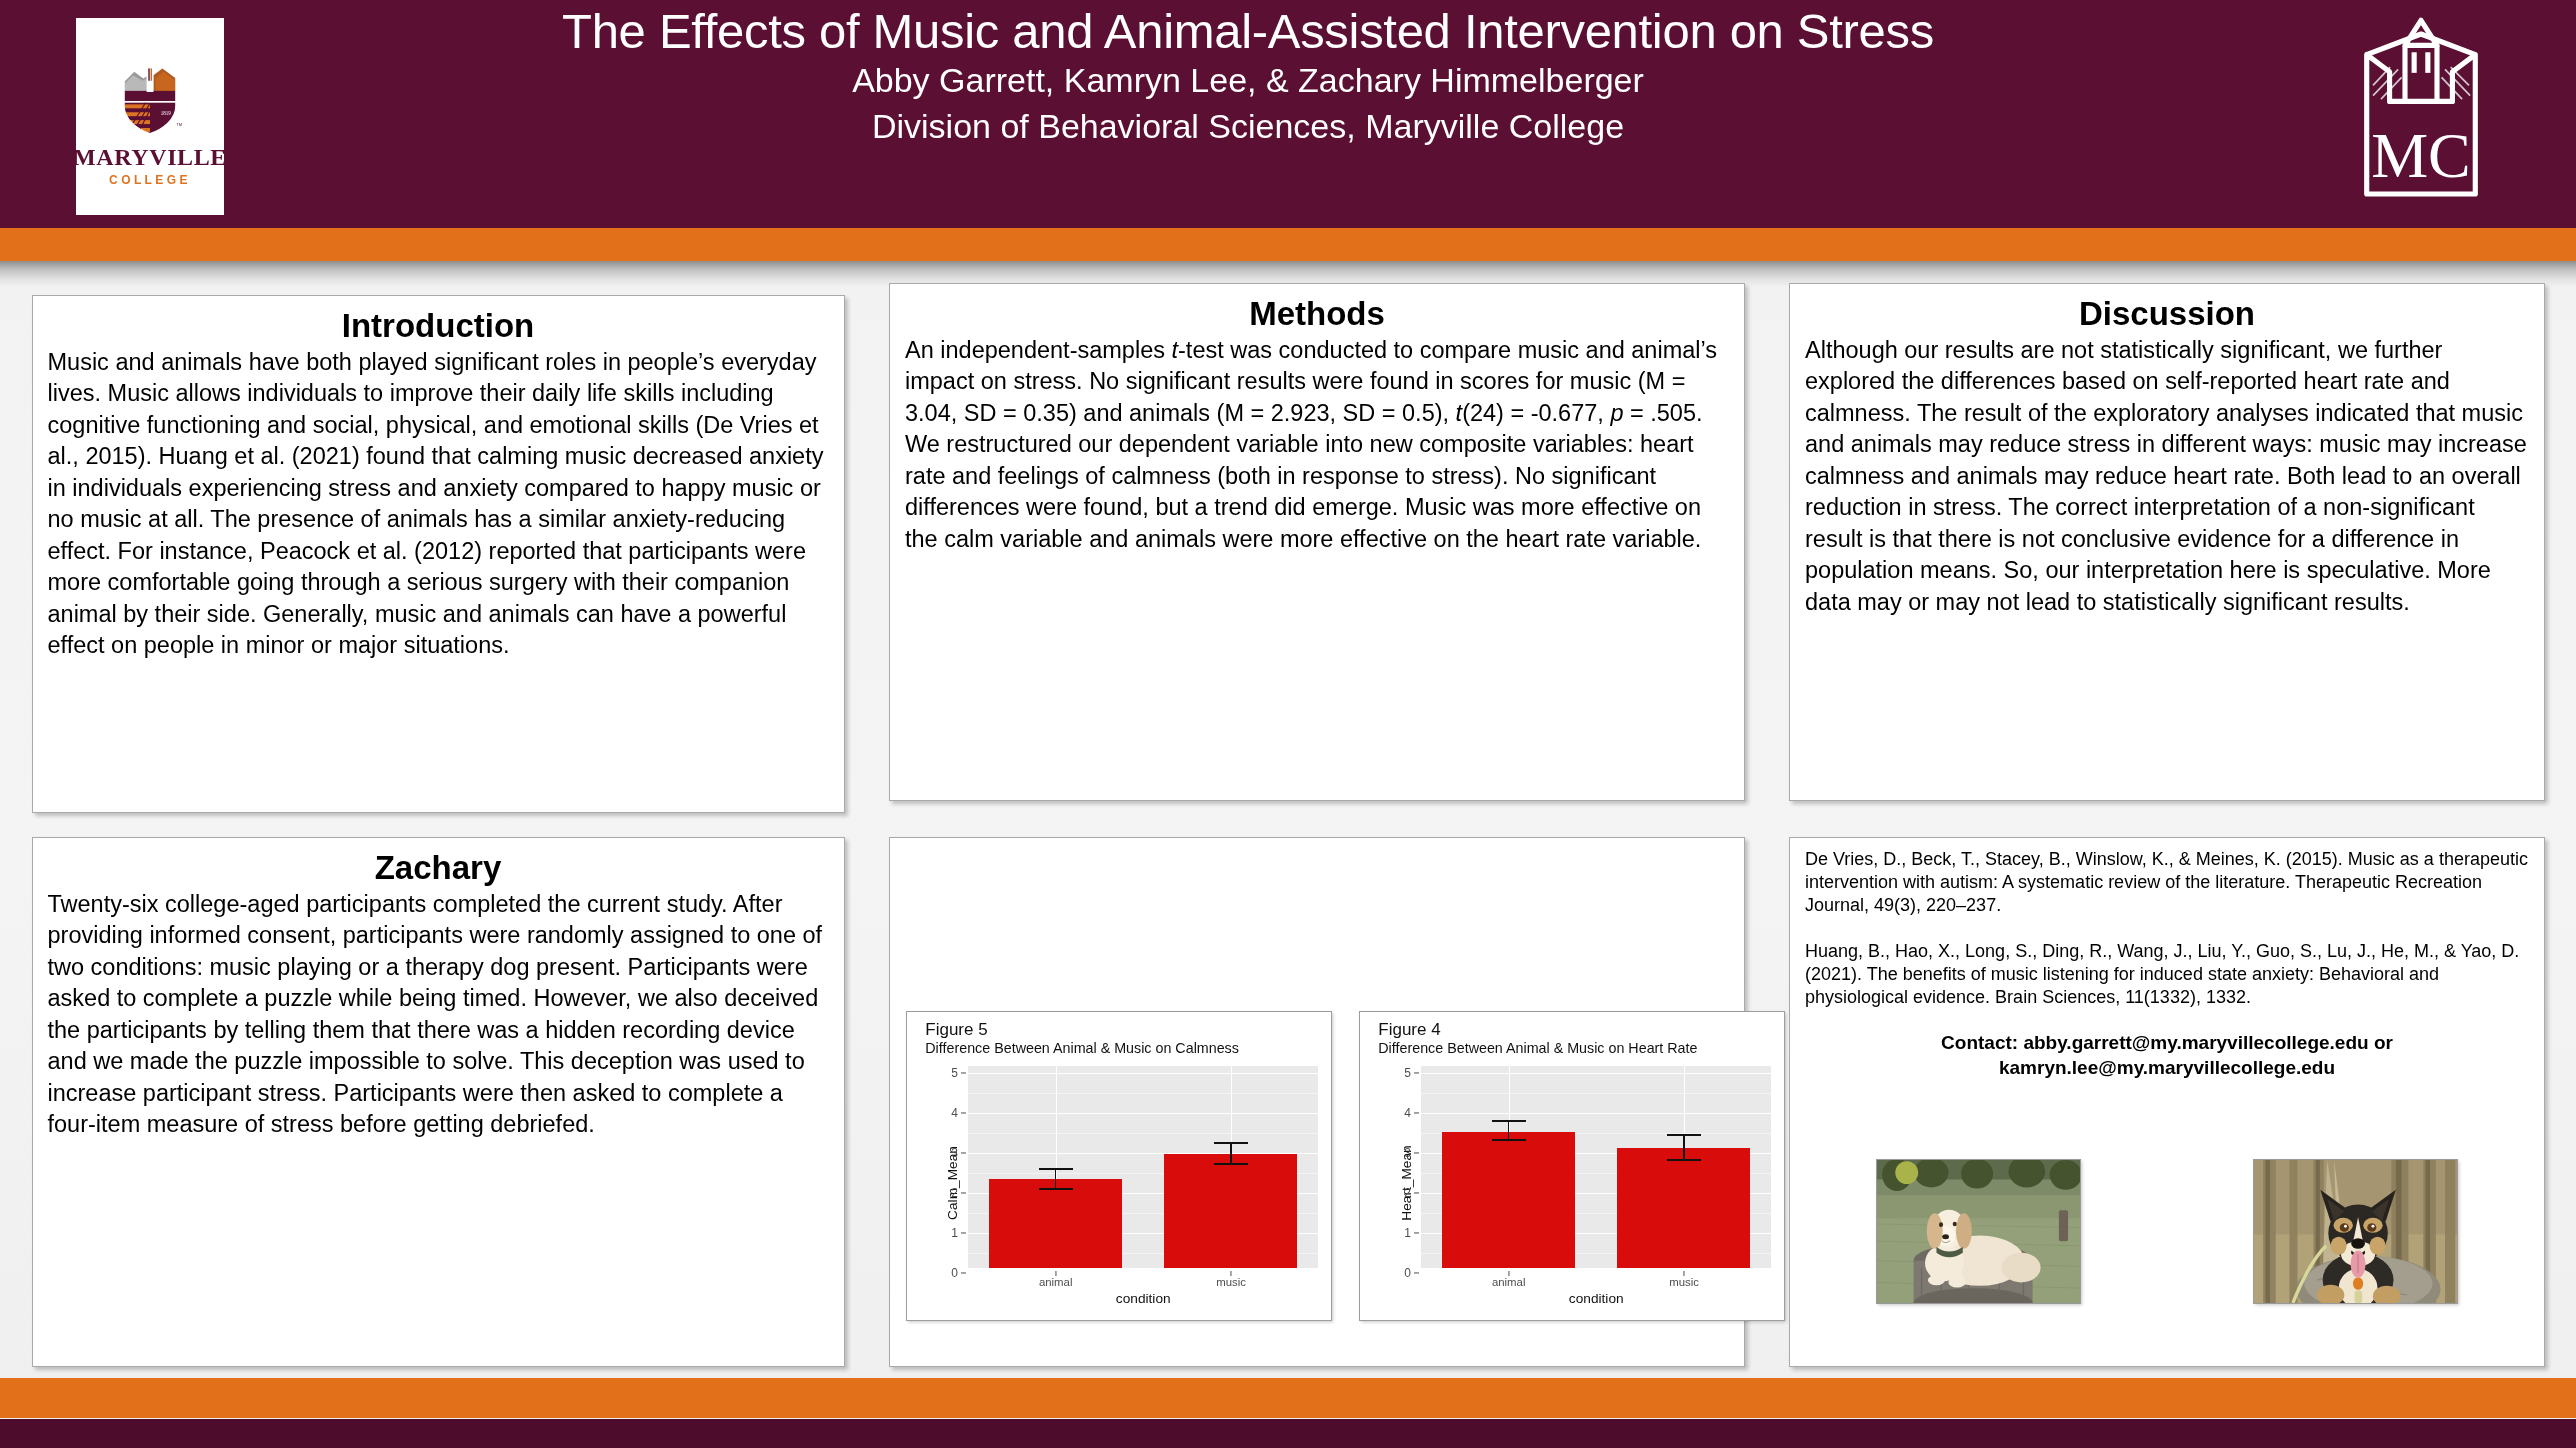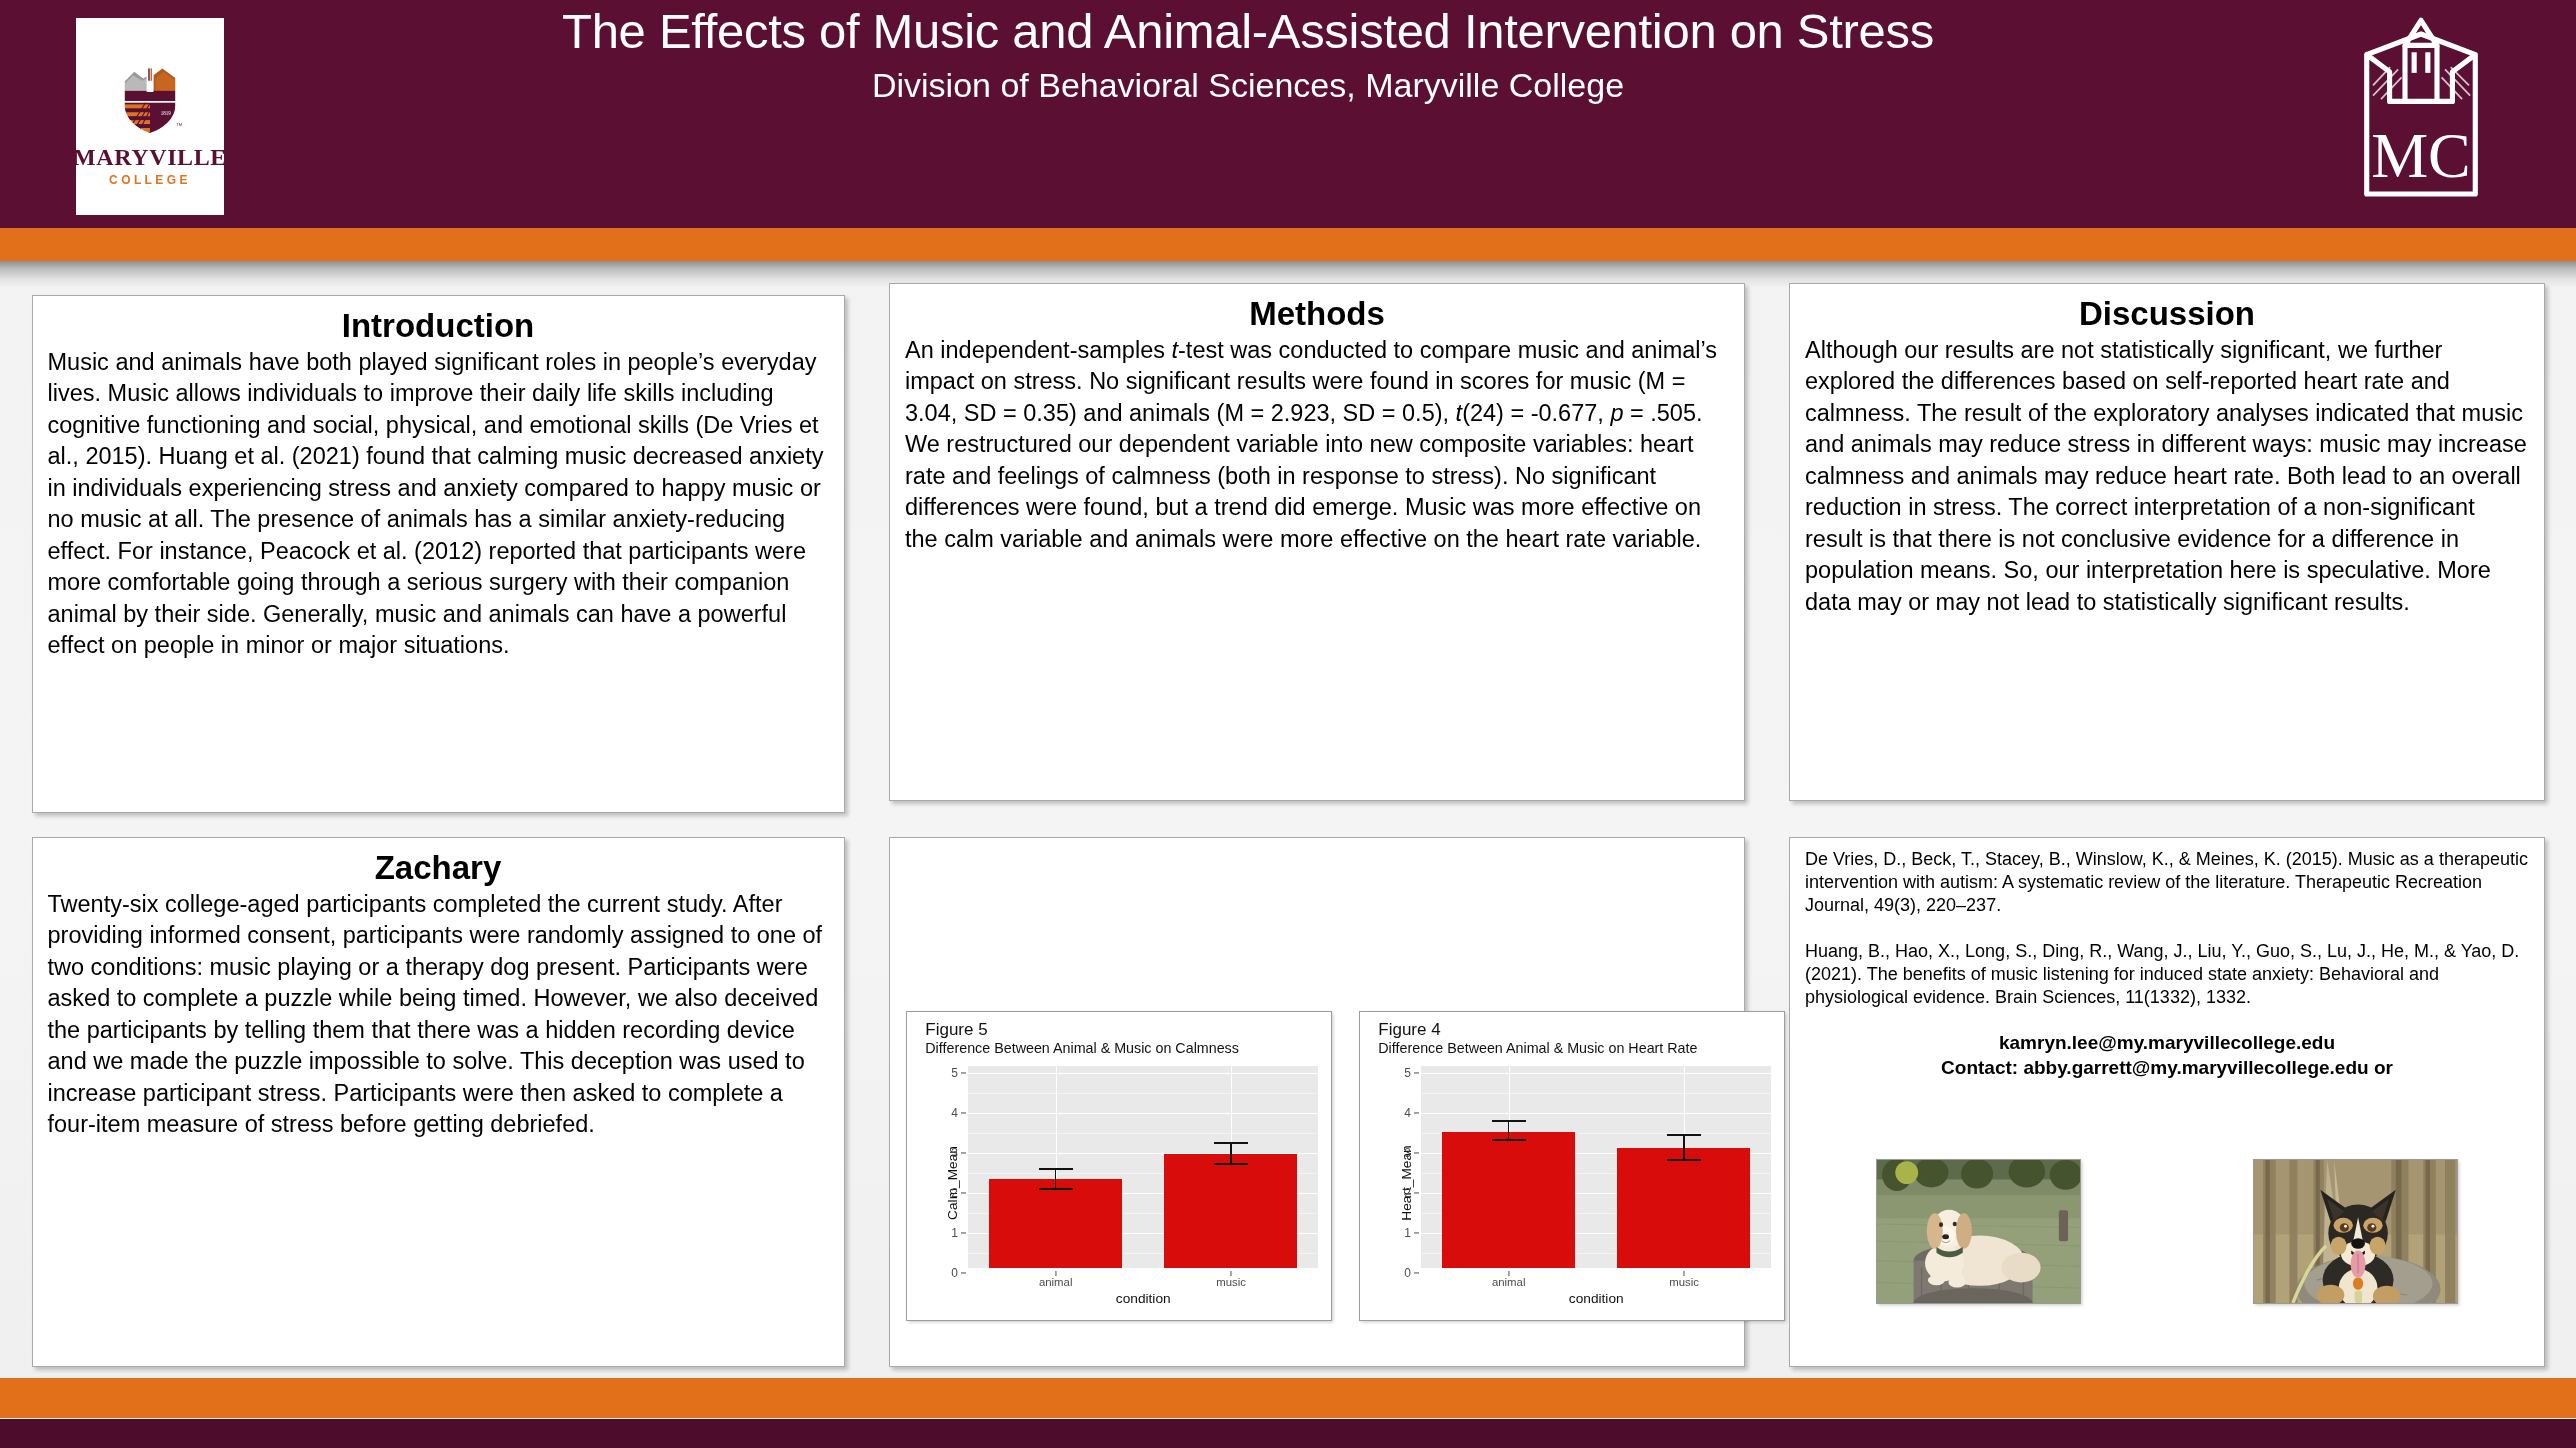--- a/index.html
+++ b/index.html
@@ -218,20 +218,21 @@
       <path d="M14 30 H106 V104 C106 128 84 146 60 154 C36 146 14 128 14 104 Z" fill="none" stroke="#ffffff" stroke-width="2"></path>
       <text x="88" y="120" font-family="Liberation Serif, serif" font-size="9" fill="#ffffff" text-anchor="middle">1819</text>
       <text x="112" y="140" font-family="Liberation Sans, sans-serif" font-size="7" fill="#5A0F33" text-anchor="middle">TM</text>
     </svg>
     <div class="logo-wordmark">MARYVILLE</div>
     <div class="logo-sub">COLLEGE</div>
   </div>
 
   <div class="header-text">
     <div class="poster-title">The Effects of Music and Animal-Assisted Intervention on Stress</div>
+    <div class="poster-authors">Abby Garrett, Kamryn Lee, &amp; Zachary Himmelberger</div>
     <div class="poster-affil">Division of Behavioral Sciences, Maryville College</div>
   </div>
 
   <svg class="mc-logo" viewBox="0 0 300 350">
     <rect x="0" y="0" width="300" height="350" fill="#5A0F33"></rect>
     <g fill="none" stroke="#ffffff" stroke-width="9" stroke-linejoin="round">
       <path d="M55 78 L55 322 H245 V78 L205 108 L205 160 H95 V108 Z"></path>
       <path d="M55 78 L150 42 L245 78"></path>
       <path d="M122 62 L122 160"></path>
       <path d="M178 62 L178 160"></path>
@@ -381,22 +382,22 @@
 
     </div>
   </div>
 
   <div class="panel" id="panel-refs">
     <div class="ref-body">
       <p class="ref-entry">De Vries, D., Beck, T., Stacey, B., Winslow, K., &amp; Meines, K. (2015). Music as a therapeutic intervention with autism: A systematic review of the literature. Therapeutic Recreation Journal, 49(3), 220–237.</p>
       <p class="ref-entry">Huang, B., Hao, X., Long, S., Ding, R., Wang, J., Liu, Y., Guo, S., Lu, J., He, M., &amp; Yao, D. (2021). The benefits of music listening for induced state anxiety: Behavioral and physiological evidence. Brain Sciences, 11(1332), 1332.</p>
     </div>
     <div class="contact-line">
+      <div>Contact: abby.garrett@my.maryvillecollege.edu or</div>
       <div>kamryn.lee@my.maryvillecollege.edu</div>
-      <div>Contact: abby.garrett@my.maryvillecollege.edu or</div>
     </div>
 
     <div class="photos">
       <div class="photo">
         <svg viewBox="0 0 355 250" preserveAspectRatio="xMidYMid slice">
           <rect x="0" y="0" width="355" height="70" fill="#7e8b68"></rect>
           <rect x="0" y="0" width="355" height="34" fill="#5d6a4c"></rect>
           <g fill="#46532f">
             <ellipse cx="35" cy="26" rx="26" ry="28"></ellipse>
             <ellipse cx="95" cy="22" rx="30" ry="26"></ellipse>

